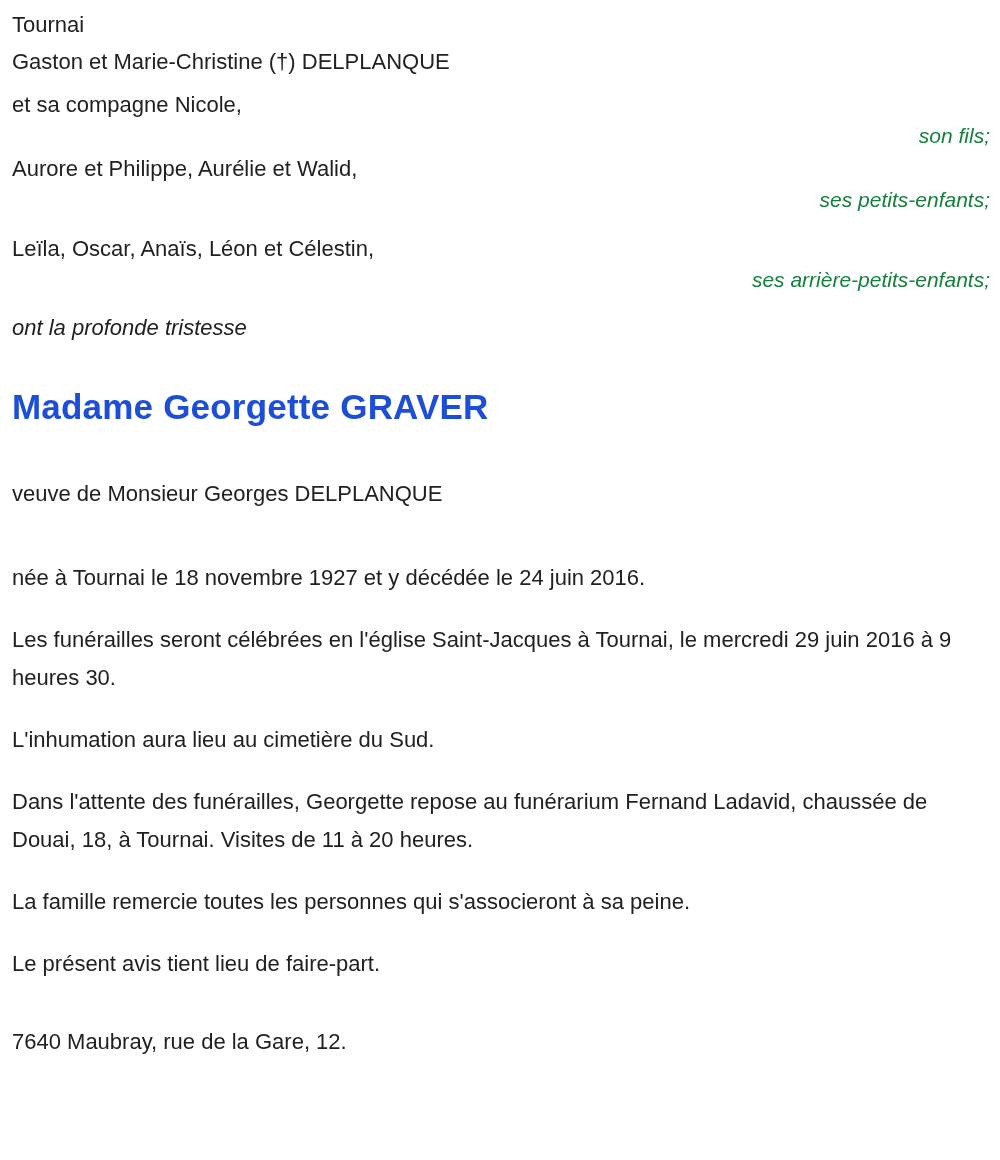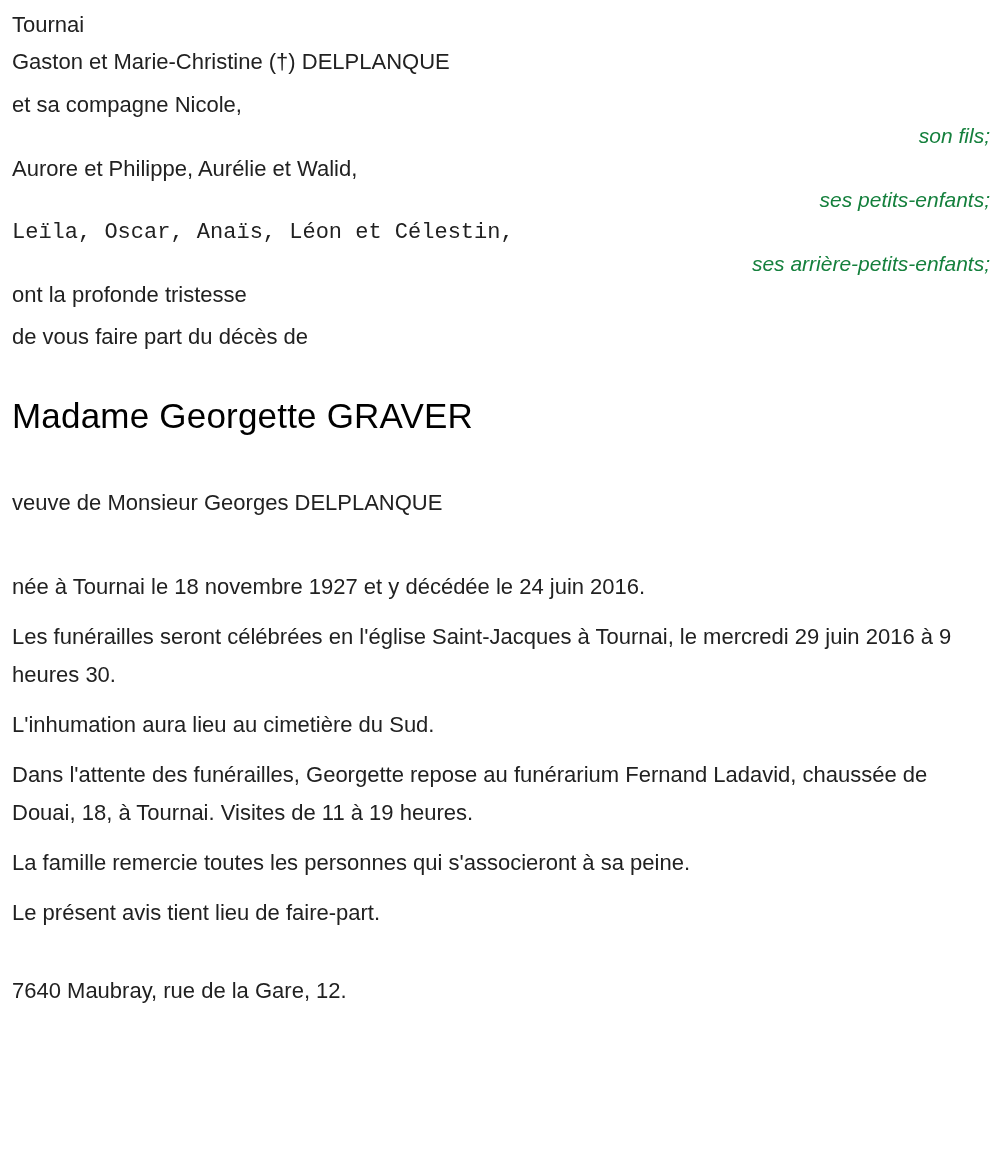--- a/index.html
+++ b/index.html
@@ -38,40 +38,40 @@
   .relation .rel-narrow {
     display: inline-block;
     max-width: 240px;
     text-align: right;
     vertical-align: top;
   }
   .city   { margin-top: 0; }
   .g1l1   { margin-top: 7px; }
   .g1l2   { margin-top: 13px; }
   .g2l1   { margin-top: 2px; }
-  .g3l1   { margin-top: 2px; font-family: Liberation Mono, monospace; }
-  .intro1 { margin-top: 0; }
+  .g3l1   { margin-top: 18px; }
+  .intro1 { margin-top: 17px; font-style: italic; }
   .intro2 { margin-top: 12px; }
 
   .title {
     margin-top: 40px;
     font-size: 35px;
     line-height: 48px;
-    font-weight: 400;
-    color: #000000;
+    font-weight: 700;
+    color: #1d4ed8;
     letter-spacing: 0.2px;
   }
   .widow { margin-top: 48px; }
 
   .body-line {
     font-size: 22px;
     line-height: 38px;
     color: #212121;
     max-width: 960px;
-    margin-top: 12px;
+    margin-top: 24px;
   }
   .body-first { margin-top: 50px; }
 
   .address { margin-top: 40px; }
 </style>
 </head>
 <body>
 
 <div class="page">
 
@@ -87,28 +87,27 @@
     <p class="line g2l1">Aurore et Philippe, Aurélie et Walid,</p>
     <p class="relation">ses petits-enfants;</p>
   </div>
 
   <div>
     <p class="line g3l1">Leïla, Oscar, Anaïs, Léon et Célestin,</p>
     <p class="relation"><span class="rel-narrow">ses arrière-petits-enfants;</span></p>
   </div>
 
   <p class="line intro1">ont la profonde tristesse</p>
-  <p class="line intro2">de vous faire part du décès de</p>
 
   <p class="title">Madame Georgette GRAVER</p>
 
   <p class="line widow">veuve de Monsieur Georges DELPLANQUE</p>
 
   <p class="body-line body-first">née à Tournai le 18 novembre 1927 et y décédée le 24 juin 2016.</p>
   <p class="body-line">Les funérailles seront célébrées en l'église Saint-Jacques à Tournai, le mercredi 29 juin 2016 à 9 heures 30.</p>
   <p class="body-line">L'inhumation aura lieu au cimetière du Sud.</p>
-  <p class="body-line">Dans l'attente des funérailles, Georgette repose au funérarium Fernand Ladavid, chaussée de Douai, 18, à Tournai. Visites de 11 à 19 heures.</p>
+  <p class="body-line">Dans l'attente des funérailles, Georgette repose au funérarium Fernand Ladavid, chaussée de Douai, 18, à Tournai. Visites de 11 à 20 heures.</p>
   <p class="body-line">La famille remercie toutes les personnes qui s'associeront à sa peine.</p>
   <p class="body-line">Le présent avis tient lieu de faire-part.</p>
 
   <p class="body-line address">7640 Maubray, rue de la Gare, 12.</p>
 
 </div>
 
 </body></html>

